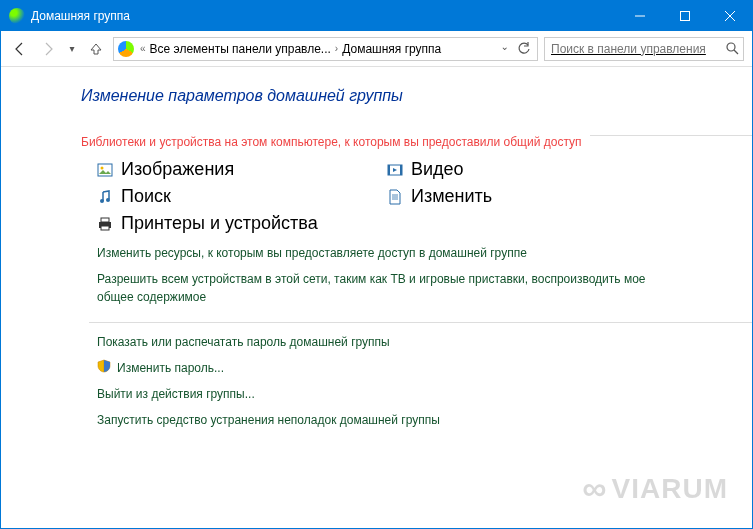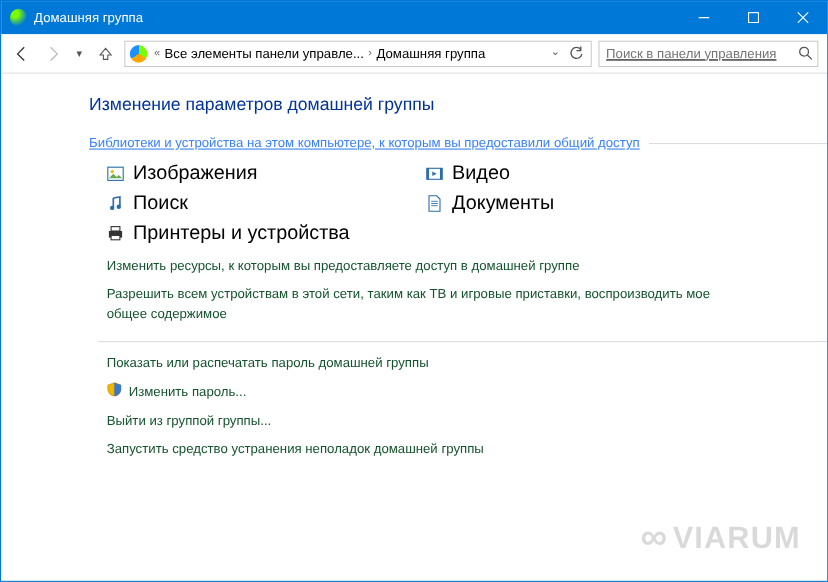--- a/index.html
+++ b/index.html
@@ -17,22 +17,22 @@
   .bc-icon { width: 16px; height: 16px; margin: 0 4px; background: conic-gradient(#7cfc00 0 33%, #ffa500 33% 66%, #1e90ff 66% 100%); border-radius: 50%; }
   .bc-sep { color: #666; margin: 0 2px; font-size: 10px; }
   .bc-item { padding: 0 2px; cursor: pointer; white-space: nowrap; }
   .bc-drop { position: absolute; right: 28px; top: 3px; font-size: 10px; color: #555; cursor: pointer; }
   .refresh { position: absolute; right: 4px; top: 2px; width: 18px; height: 18px; display: flex; align-items: center; justify-content: center; color: #555; cursor: pointer; }
   .searchbox { width: 200px; height: 24px; border: 1px solid #ccc; display: flex; align-items: center; font-size: 12px; color: #888; padding: 0 6px; position: relative; }
   .searchbox input { border: none; width: 100%; outline: none; font-size: 12px; background: transparent; text-decoration: underline; }
   .search-icon { position: absolute; right: 4px; top: 3px; color: #555; }
 
   .content { padding: 20px 0 0 80px; }
-  h1.page-title { color: #003399; font-size: 16px; font-weight: normal; margin-bottom: 18px; }
-  .group-label { font-size: 12px; color: #3b82f6; display: flex; align-items: center; margin-bottom: 10px; text-decoration: underline; }
+  h1.page-title { color: #003399; font-size: 16px; font-weight: normal; margin-bottom: 30px; font-style: italic; }
+  .group-label { font-size: 12px; color: #ef4444; display: flex; align-items: flex-start; margin-bottom: 10px; }
   .group-label .line { flex: 1; height: 1px; background: #ddd; margin-left: 8px; }
 
   .lib-grid { display: grid; grid-template-columns: 290px 250px; row-gap: 6px; margin-left: 16px; margin-bottom: 10px; }
   .lib-item { display: flex; align-items: center; gap: 8px; font-size: 18px; cursor: pointer; }
   .lib-item .icon-lib { width: 16px; height: 16px; display: inline-flex; align-items: center; justify-content: center; }
   .lib-item .icon-lib svg { width: 16px; height: 16px; }
 
   .link-list { margin-left: 16px; margin-bottom: 16px; }
   .link { color: #14532d; font-size: 12px; cursor: pointer; margin-bottom: 8px; display: block; max-width: 560px; line-height: 1.5; }
   .link.shield { display: flex; gap: 6px; }
@@ -149,21 +149,21 @@
         </span>
       <span>Поиск</span>
     </div>
     <div class="lib-item">
       <span class="icon-lib">
           <svg viewBox="0 0 16 16">
             <path d="M3 1 H10 L13 4 V15 H3 Z" fill="none" stroke="#2a6da8"></path>
             <path d="M5 6 H11 M5 8 H11 M5 10 H11" stroke="#2a6da8" stroke-width="0.8"></path>
           </svg>
         </span>
-      <span>Документы</span>
+      <span>Изменить</span>
     </div>
     <div class="lib-item">
       <span class="icon-lib">
           <svg viewBox="0 0 16 16">
             <rect x="2" y="6" width="12" height="6" fill="#333"></rect>
             <rect x="4" y="2" width="8" height="4" fill="#fff" stroke="#333"></rect>
             <rect x="4" y="10" width="8" height="4" fill="#fff" stroke="#333"></rect>
           </svg>
         </span>
       <span>Принтеры и устройства</span>
@@ -182,21 +182,21 @@
   <div class="link-list">
     <span class="link">Показать или распечатать пароль домашней группы</span>
     <span class="link shield">
       <svg class="shield-icon" viewBox="0 0 14 14">
           <path d="M7 1 L13 3 V7 C13 10 10 13 7 13 C4 13 1 10 1 7 V3 Z" fill="#f0b800" stroke="#c08000" stroke-width="0.5"></path>
           <path d="M7 1 L7 13" stroke="#c08000" stroke-width="0.5"></path>
           <path d="M7 1 L13 3 V7 C13 10 10 13 7 13 V1 Z" fill="#3a78c8"></path>
         </svg>
       <span>Изменить пароль...</span>
     </span>
-    <span class="link">Выйти из группой группы...</span>
+    <span class="link">Выйти из действия группы...</span>
     <span class="link">Запустить средство устранения неполадок домашней группы</span>
   </div>
 </div>
 
 <div class="watermark">
   <span class="inf">∞</span>
   <span>VIARUM</span>
 </div>
 
 </body></html>

